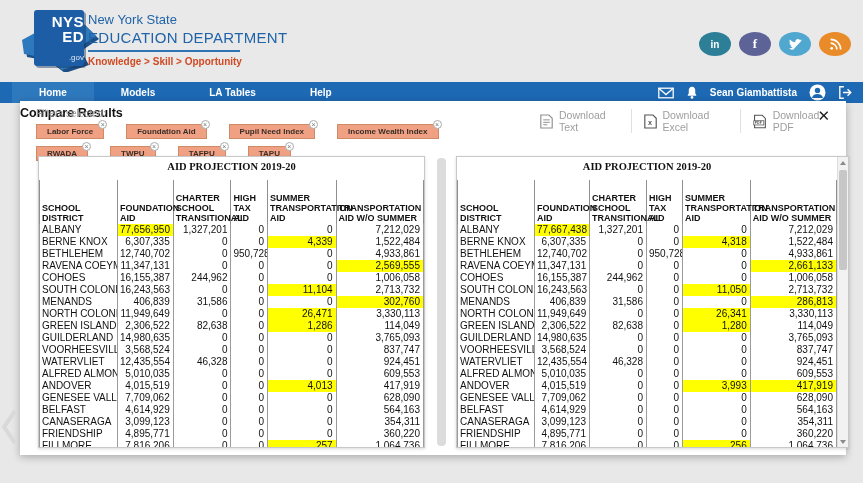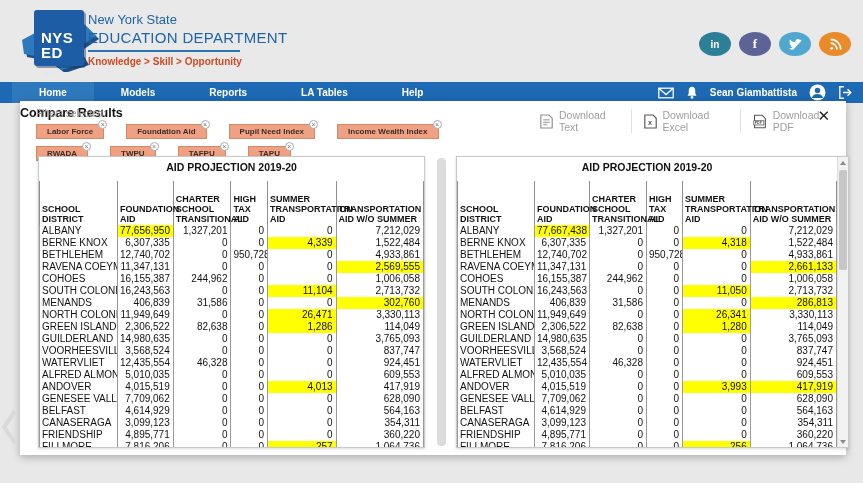--- a/index.html
+++ b/index.html
@@ -9,21 +9,21 @@
   
   .corner-square { position:absolute; left:0; top:0; width:13px; height:13px; background:#1d3f6e; }
   .edge-strip { position:absolute; right:0; top:0; width:5px; height:103px; background:#2e75b5; }
   .cursor { position:absolute; left:28px; top:5px; }
 
   
   .header { position:absolute; left:0; top:0; width:100%; height:82px; background:#e9e9e9; }
   .logo { position:absolute; left:30px; top:8px; width:58px; height:66px; }
   .logo-map { position:absolute; left:-14px; top:6px; width:84px; height:58px; }
   .logo-box { position:absolute; left:4px; top:2px; width:50px; height:56px; background:#1d5da5; border-radius:3px;
-              color:#fff; padding:20px 0 0 7px; box-shadow:2px 2px 0 rgba(20,50,90,.45); }
+              color:#fff; padding:4px 0 0 7px; box-shadow:2px 2px 0 rgba(20,50,90,.45);text-align:right; }
   .logo-l1 { font-size:15px; font-weight:bold; letter-spacing:.5px; line-height:15px; }
   .logo-l2 { font-size:15px; font-weight:bold; letter-spacing:.5px; line-height:15px; }
   .logo-l3 { font-size:8px; line-height:10px; margin-top:9px; color:#dfe7f2; }
   .org { position:absolute; left:88px; top:12px; }
   .org-1 { font-size:13px; color:#1f63a8; }
   .org-2 { font-size:15px; color:#1f63a8; letter-spacing:.3px; margin-top:2px;text-align:right; }
   .org-rule { width:152px; height:2px; background:#2e75b5; margin-top:4px; }
   .tagline { font-size:10px; font-weight:bold; color:#d04a23; margin-top:4px; }
   .socials { position:absolute; right:12px; top:32px; display:flex; gap:8px; }
   .social-circle { width:32px; height:24px; border-radius:50%; display:flex; align-items:center; justify-content:center;
@@ -57,21 +57,21 @@
   .chip-x { position:absolute; right:-4px; top:-5px; width:9px; height:9px; background:#fff; border:1px solid #aaa;
             border-radius:50%; font-size:7px; line-height:8px; text-align:center; color:#777; font-weight:normal; }
 
   
   .tables-row { position:absolute; left:18px; top:55px; display:flex; height:292px; }
   .panel { background:#fff; border:1px solid #c8c8c8; box-shadow:0 1px 3px rgba(0,0,0,.15); overflow:hidden; position:relative; }
   .panel.left { width:387px; }
   .panel.right { width:393px; }
   .panel.right .tbl { margin-right:11px; }
   .mid-divider { width:9px; background:#dcdcdc; border-radius:4px; margin:2px 10px 0 12px; height:288px; }
-  .tbl-title { text-align:center; font-size:10.5px; font-weight:bold; color:#111; padding:4px 0 8px; }
+  .tbl-title { text-align:center; font-size:10.5px; font-weight:bold; color:#111; padding:4px 0 8px;font-family:Liberation Serif, serif; }
   .tr { display:grid; grid-template-columns:20.5% 14.5% 15% 9.5% 17.8% 22.7%; }
   .th { font-size:9px; font-weight:bold; color:#111; line-height:10px; display:flex; align-items:flex-end;
         padding:1px 2px; min-height:44px; border-right:1px solid #8f8f8f; }
   .th.c0 { border-left:1px solid #8f8f8f; }
   .td { font-size:10px; color:#111; line-height:12px; height:12px; padding:0 2px; white-space:nowrap; overflow:hidden;
         border-right:1px solid #9b9b9b; }
   .td.c0 { border-left:1px solid #9b9b9b; }
   .td.num { text-align:right; padding-right:3px; }
   .td.hl { background:#ffff00; }
 
@@ -132,21 +132,20 @@
             <path d="M3 2.5 A18.5 18.5 0 0 1 21.5 21" stroke="#fff" stroke-width="3" fill="none"></path>
           </svg>
       </span>
     </div>
   </div>
 
   <div class="navbar">
     <div class="nav-items">
         <div class="nav-item active">Home</div>
         <div class="nav-item">Models</div>
-        <div class="nav-item">Reports</div>
         <div class="nav-item">LA Tables</div>
         <div class="nav-item">Help</div>
       </div>
     <div class="nav-right">
       <span class="nav-ic">
         <svg width="16" height="12" viewBox="0 0 20 14">
             <rect x="1" y="1" width="18" height="12" fill="none" stroke="#fff" stroke-width="1.6"></rect>
             <path d="M1,1 L10,9 L19,1" fill="none" stroke="#fff" stroke-width="1.6"></path>
           </svg>
       </span>

